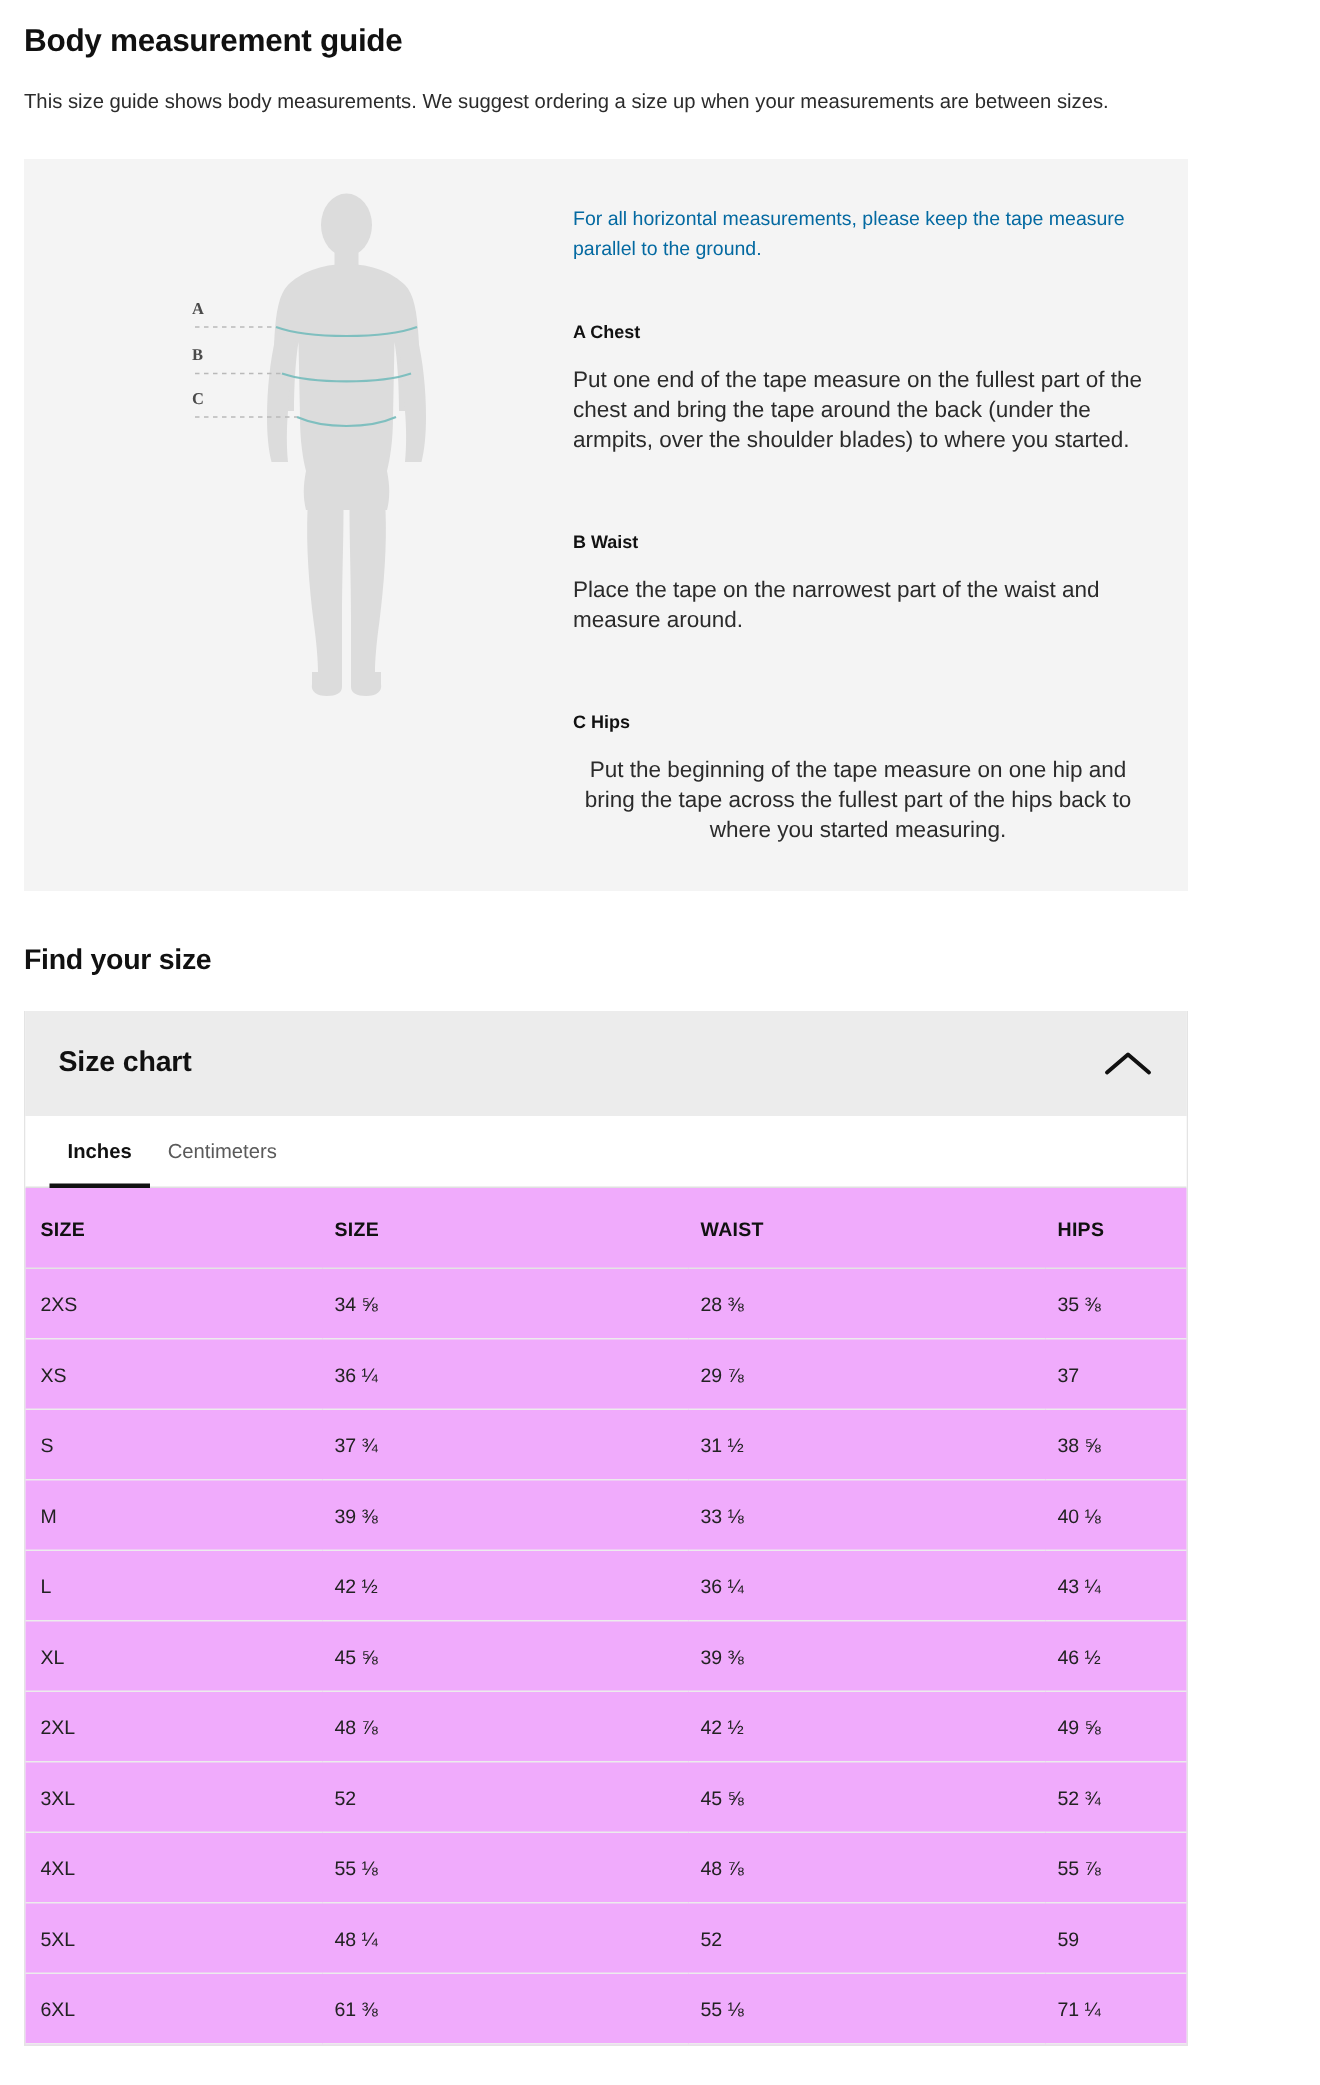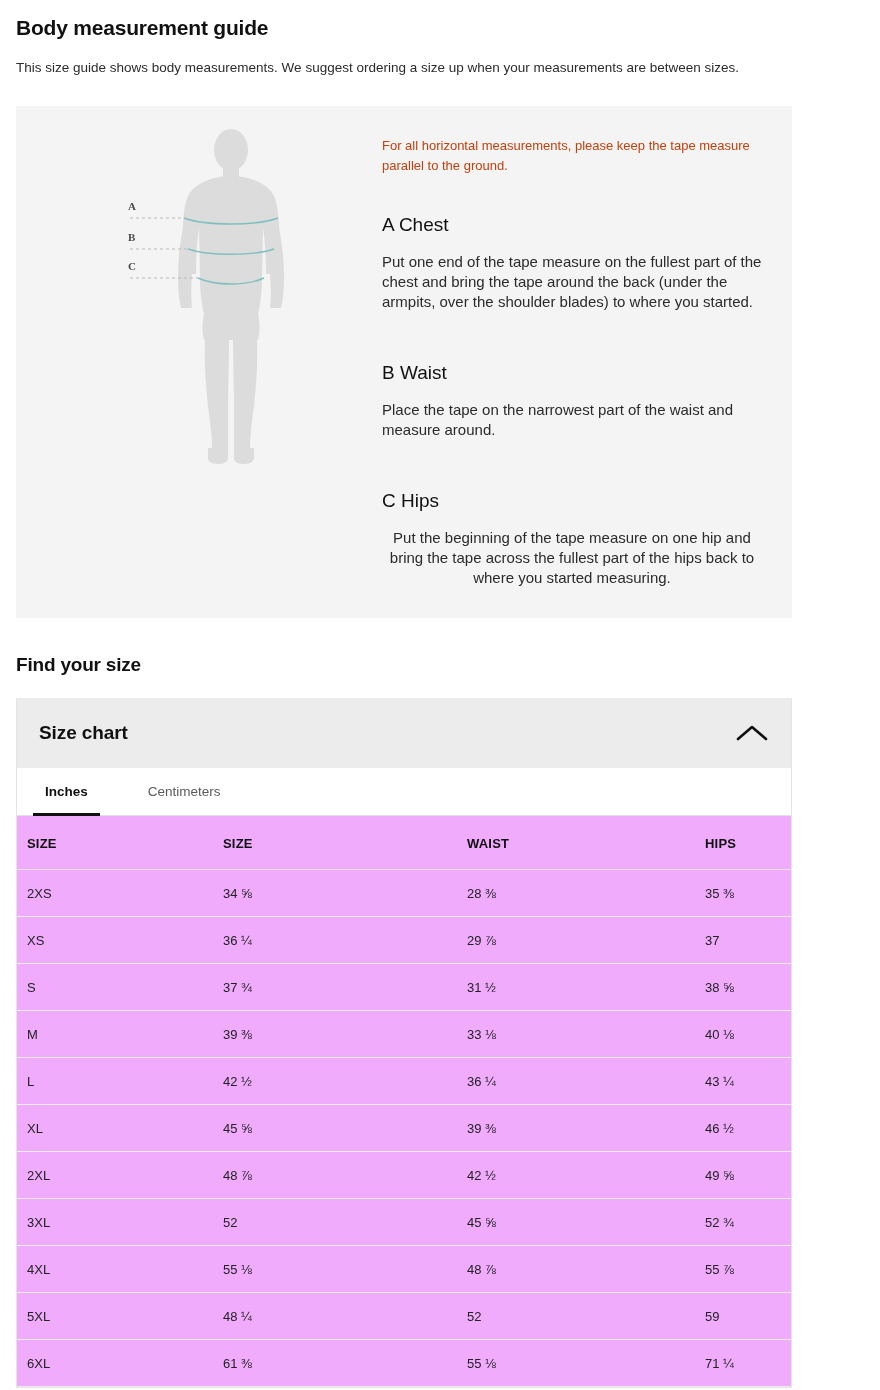--- a/index.html
+++ b/index.html
@@ -54,27 +54,27 @@
     width: 230px;
     height: 340px;
   }
   .text-col {
     flex: 1 1 auto;
     padding: 30px 30px 30px 0;
   }
   .note {
     font-size: 13px;
     line-height: 20px;
-    color: #c2410c;
+    color: #0369a1;
     margin: 0 0 38px 0;
     max-width: 470px;
   }
   .meas-head {
-    font-size: 19px;
-    font-weight: normal;
+    font-size: 12px;
+    font-weight: bold;
     color: #111;
     margin: 0 0 16px 0;
   }
   .meas-body {
     font-size: 15px;
     line-height: 20px;
     color: #2b2b2b;
     margin: 0 0 50px 0;
     max-width: 478px;
   }
@@ -122,21 +122,20 @@
   .chevron {
     width: 34px;
     height: 22px;
     display: block;
   }
   .tabs {
     display: flex;
     border-bottom: 1px solid #e0e0e0;
     padding: 0 16px;
     background: #fff;
-    gap: 36px;
   }
   .tab {
     font-size: 13.5px;
     padding: 16px 12px 14px 12px;
     color: #5a5a5a;
     cursor: pointer;
     border-bottom: 3px solid transparent;
     margin-bottom: -1px;
   }
   .tab.active {

